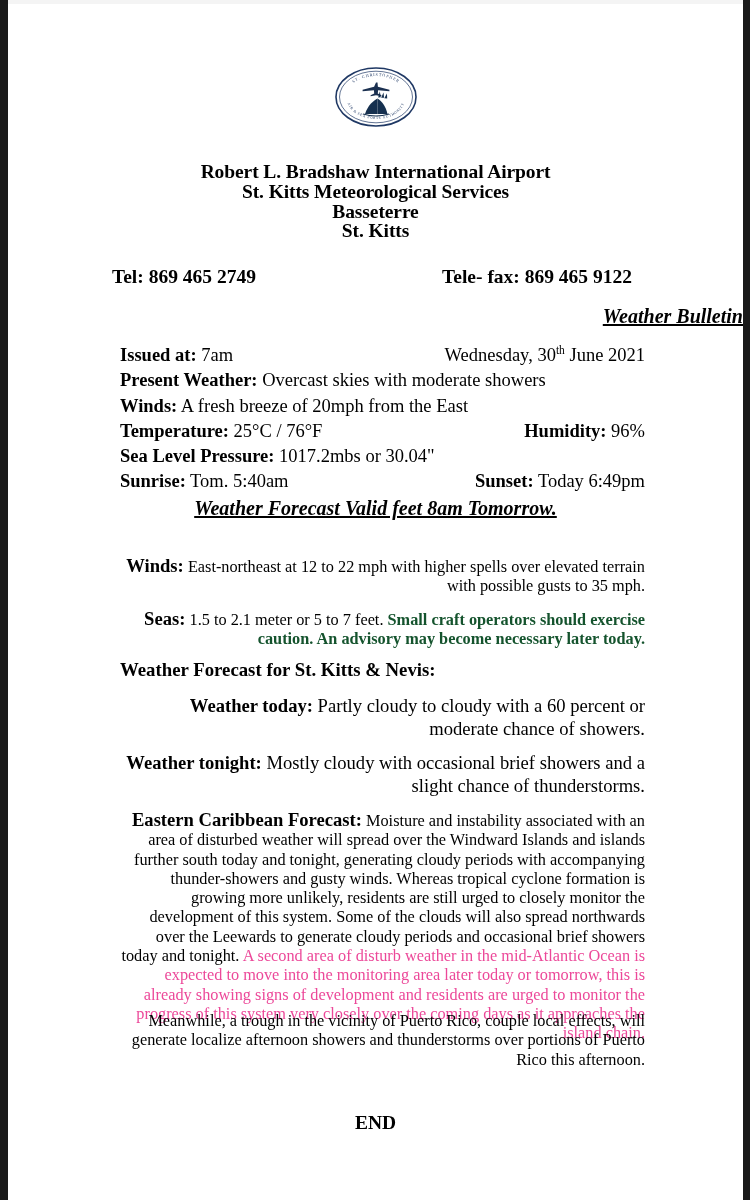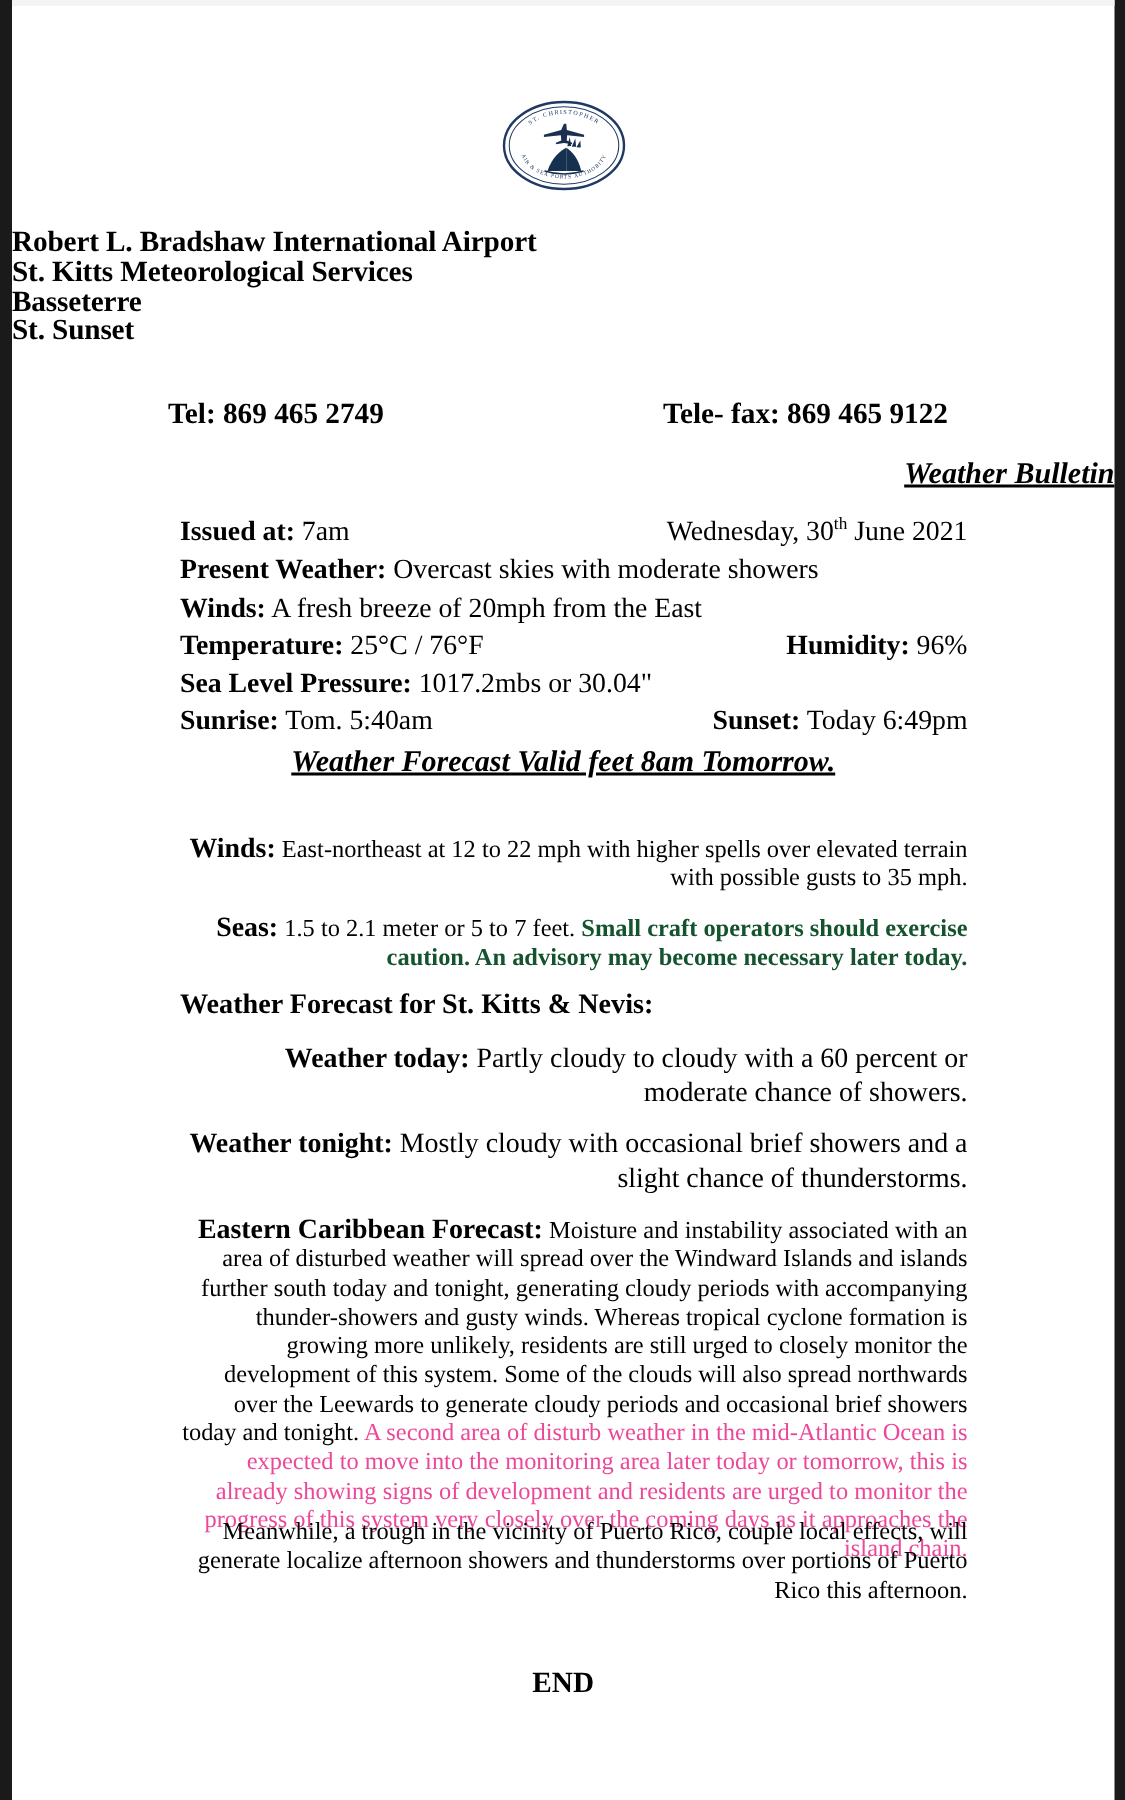--- a/index.html
+++ b/index.html
@@ -42,22 +42,22 @@
   .seal {
     width: 84px;
     height: 62px;
     position: relative;
   }
 
   
   .org {
     position: absolute;
     left: 0; right: 0;
-    top: 152px;
-    text-align: left;
+    top: 162px;
+    text-align: center;
     font-weight: bold;
     font-size: 19.5px;
     line-height: 19.8px;
     letter-spacing: -0.1px;
   }
   .org div { white-space: nowrap; }
 
   .telrow {
     position: absolute;
     top: 266px;
@@ -183,21 +183,21 @@
         </g>
         <path d="M29 48 q13 4 26 0" fill="none" stroke="#16304f" stroke-width="1.1"></path>
       </svg>
     </div>
   </div>
 
   <div class="org">
     <div>Robert L. Bradshaw International Airport</div>
     <div>St. Kitts Meteorological Services</div>
     <div>Basseterre</div>
-    <div>St. Sunset</div>
+    <div>St. Kitts</div>
   </div>
 
   <div class="telrow">
     <span>Tel: 869 465 2749</span>
     <span>Tele- fax: 869 465 9122</span>
   </div>
 
   <div class="title-bulletin">
     <span>Weather Bulletin</span>
   </div>

